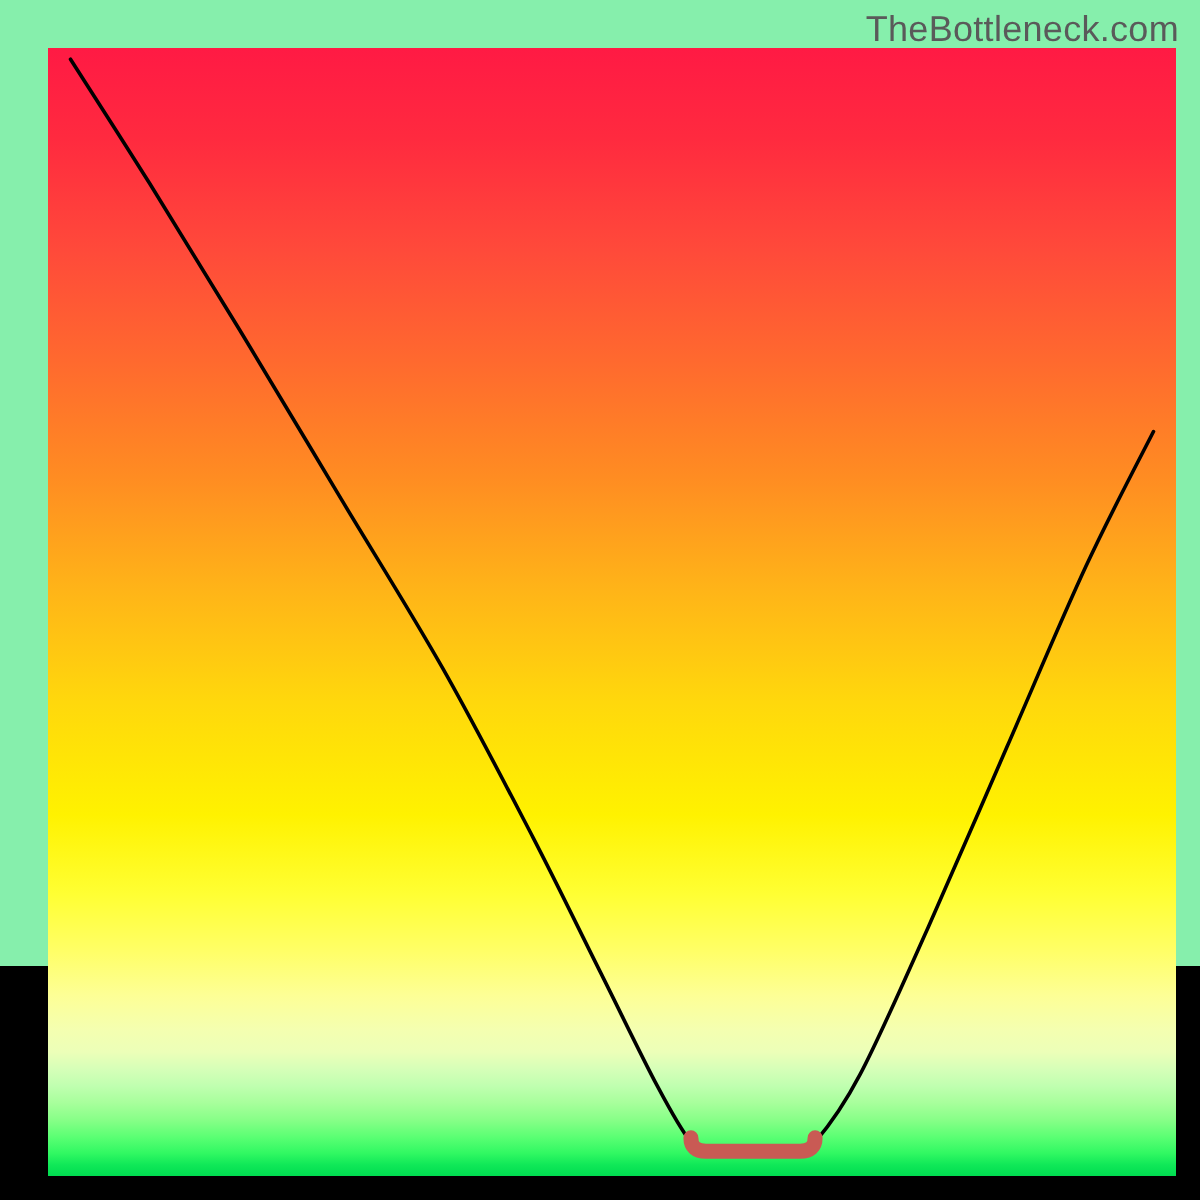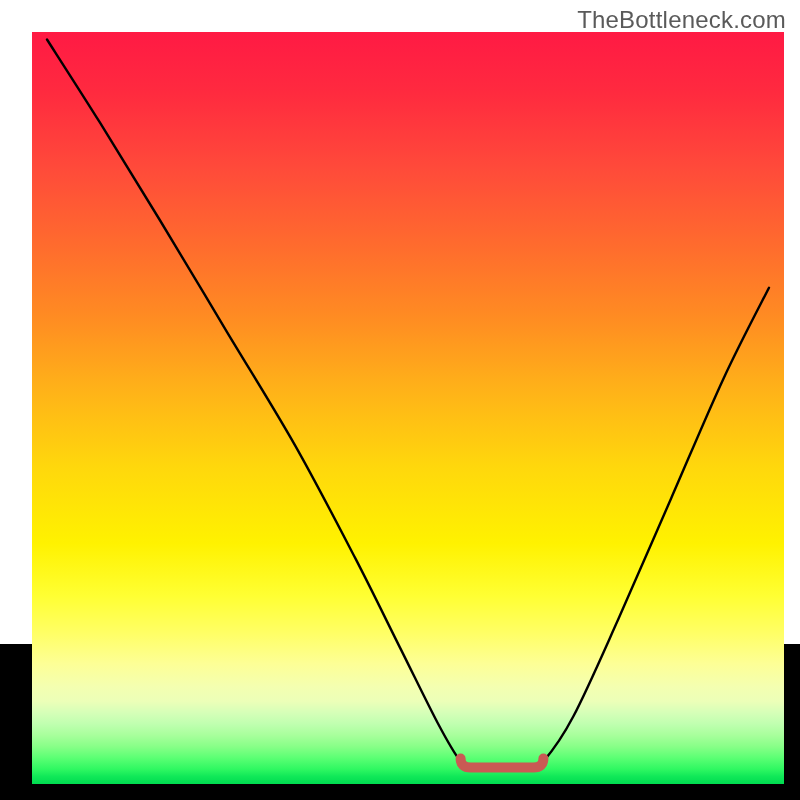--- a/index.html
+++ b/index.html
@@ -8,21 +8,21 @@
     width: 800px;
     height: 800px;
     background: #000;
     overflow: hidden;
     font-family: Arial, Helvetica, sans-serif;
   }
   .stage {
     position: relative;
     width: 800px;
     height: 644px;
-    background: #ffffff;
+    background: #86efac;
   }
   .watermark {
     position: absolute;
     top: 6px;
     right: 14px;
     color: #5a5a5a;
     font-size: 24px;
     font-weight: 500;
     letter-spacing: 0.2px;
     z-index: 10;

